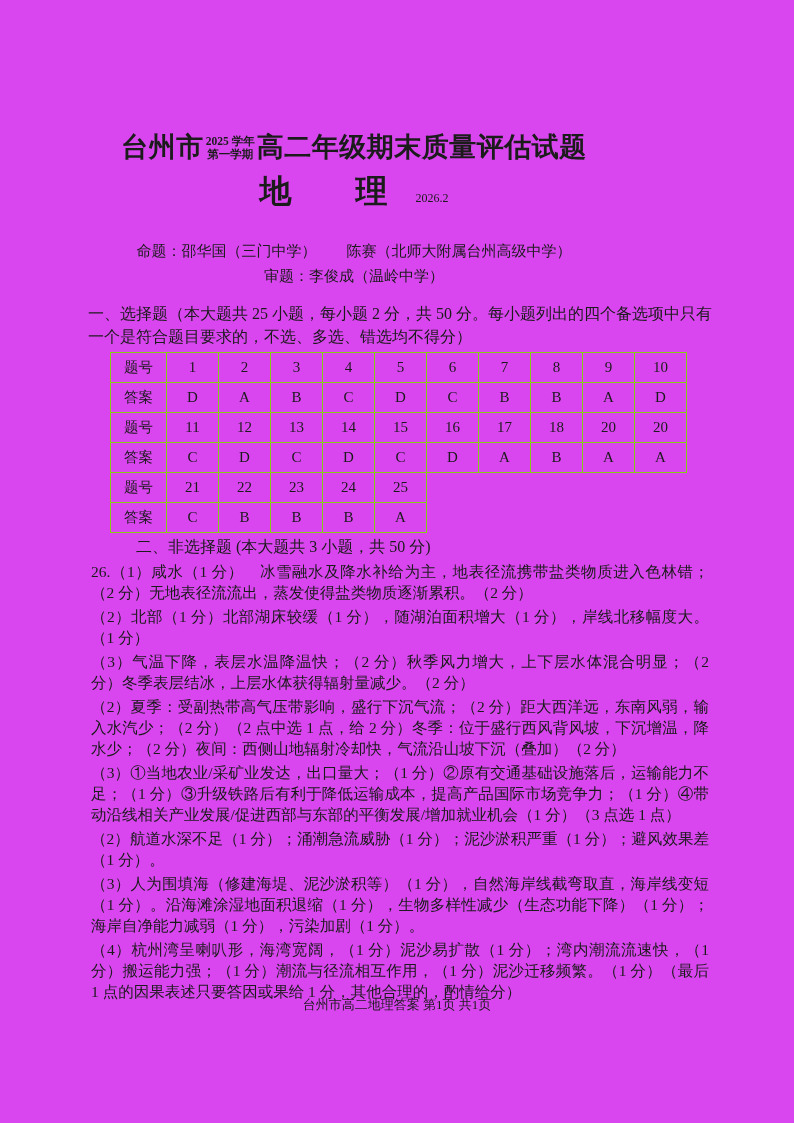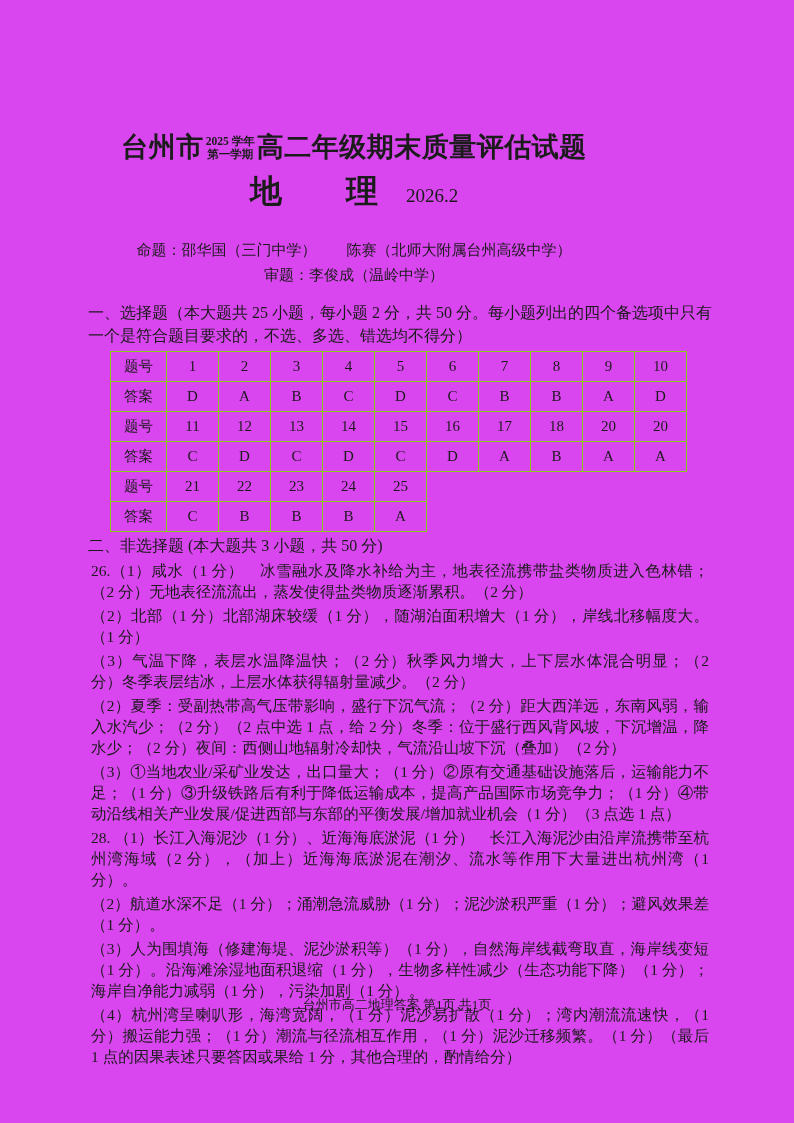--- a/index.html
+++ b/index.html
@@ -45,42 +45,42 @@
   .subject-line {
     margin-top: 5px;
     line-height: 42px;
     white-space: nowrap;
   }
   .subject {
     font-size: 32px;
     font-weight: bold;
   }
   .exam-date {
-    font-size: 19px;
+    font-size: 12px;
     margin-left: 28px;
   }
   .setter-line {
     margin-top: 22px;
     font-size: 15px;
     line-height: 21px;
   }
   .reviewer-line {
     margin-top: 4px;
     font-size: 15px;
     line-height: 21px;
   }
   
   .sec-heading {
     margin-top: 15px;
     font-size: 16px;
     font-weight: normal;
     line-height: 23px;
     text-align: justify;
   }
-  .sec2-heading { margin-top: 3px; line-height: 22px; }
+  .sec2-heading { margin-top: 3px; line-height: 22px; margin-left: 48px; }
   .body-text p {
     margin: 3px;
     font-size: 15.5px;
     line-height: 21px;
     text-align: justify;
   }
   
   table.ans {
     border-collapse: collapse;
     margin-left: 22px;
@@ -230,21 +230,20 @@
       </table>
 
     <div class="sec-heading sec2-heading">二、非选择题 (本大题共 3 小题，共 50 分)</div>
 
     <div class="body-text">
       <p>26.（1）咸水（1 分）　冰雪融水及降水补给为主，地表径流携带盐类物质进入色林错；（2 分）无地表径流流出，蒸发使得盐类物质逐渐累积。（2 分）</p>
       <p>（2）北部（1 分）北部湖床较缓（1 分），随湖泊面积增大（1 分），岸线北移幅度大。（1 分）</p>
       <p>（3）气温下降，表层水温降温快；（2 分）秋季风力增大，上下层水体混合明显；（2 分）冬季表层结冰，上层水体获得辐射量减少。（2 分）</p>
       <p>（2）夏季：受副热带高气压带影响，盛行下沉气流；（2 分）距大西洋远，东南风弱，输入水汽少；（2 分）（2 点中选 1 点，给 2 分）冬季：位于盛行西风背风坡，下沉增温，降水少；（2 分）夜间：西侧山地辐射冷却快，气流沿山坡下沉（叠加）（2 分）</p>
       <p>（3）①当地农业/采矿业发达，出口量大；（1 分）②原有交通基础设施落后，运输能力不足；（1 分）③升级铁路后有利于降低运输成本，提高产品国际市场竞争力；（1 分）④带动沿线相关产业发展/促进西部与东部的平衡发展/增加就业机会（1 分）（3 点选 1 点）</p>
-      <p>28. （1）长江入海泥沙（1 分）、近海海底淤泥（1 分）　长江入海泥沙由沿岸流携带至杭州湾海域（2 分），（加上）近海海底淤泥在潮汐、流水等作用下大量进出杭州湾（1 分）。</p>
       <p>（2）航道水深不足（1 分）；涌潮急流威胁（1 分）；泥沙淤积严重（1 分）；避风效果差（1 分）。</p>
       <p>（3）人为围填海（修建海堤、泥沙淤积等）（1 分），自然海岸线截弯取直，海岸线变短（1 分）。沿海滩涂湿地面积退缩（1 分），生物多样性减少（生态功能下降）（1 分）；海岸自净能力减弱（1 分），污染加剧（1 分）。</p>
       <p>（4）杭州湾呈喇叭形，海湾宽阔，（1 分）泥沙易扩散（1 分）；湾内潮流流速快，（1 分）搬运能力强；（1 分）潮流与径流相互作用，（1 分）泥沙迁移频繁。（1 分）（最后 1 点的因果表述只要答因或果给 1 分，其他合理的，酌情给分）</p>
     </div>
 
   </div>
 
   <div class="footer">台州市高二地理答案 第1页 共1页</div>
 </div>
 

